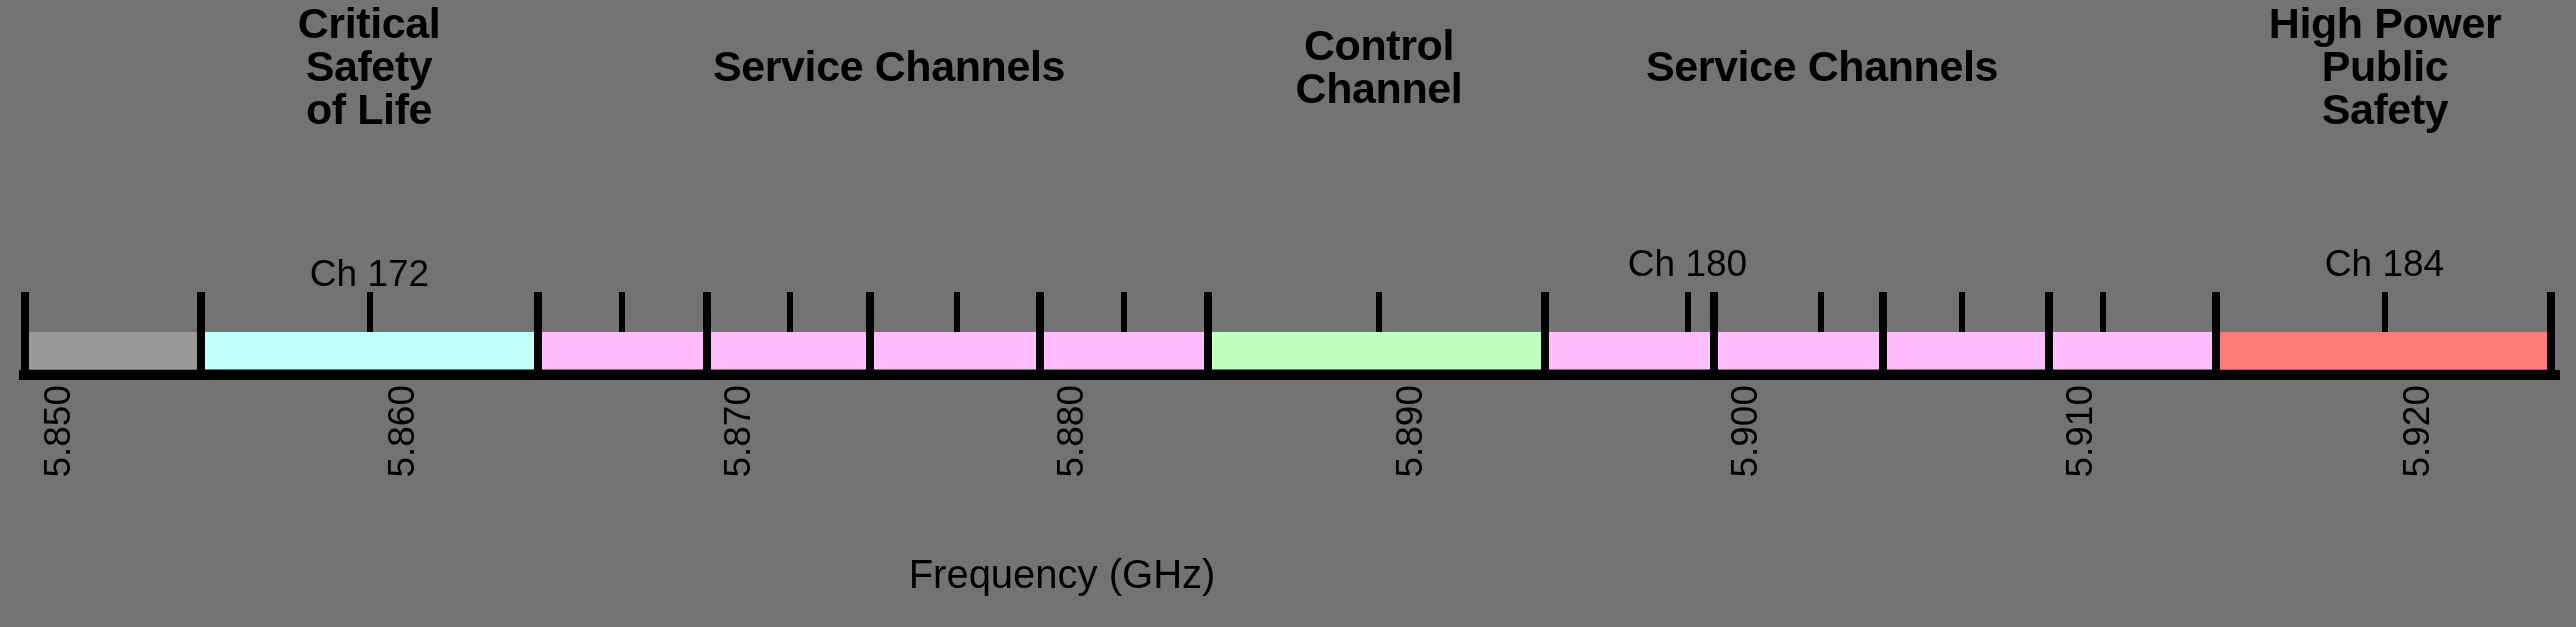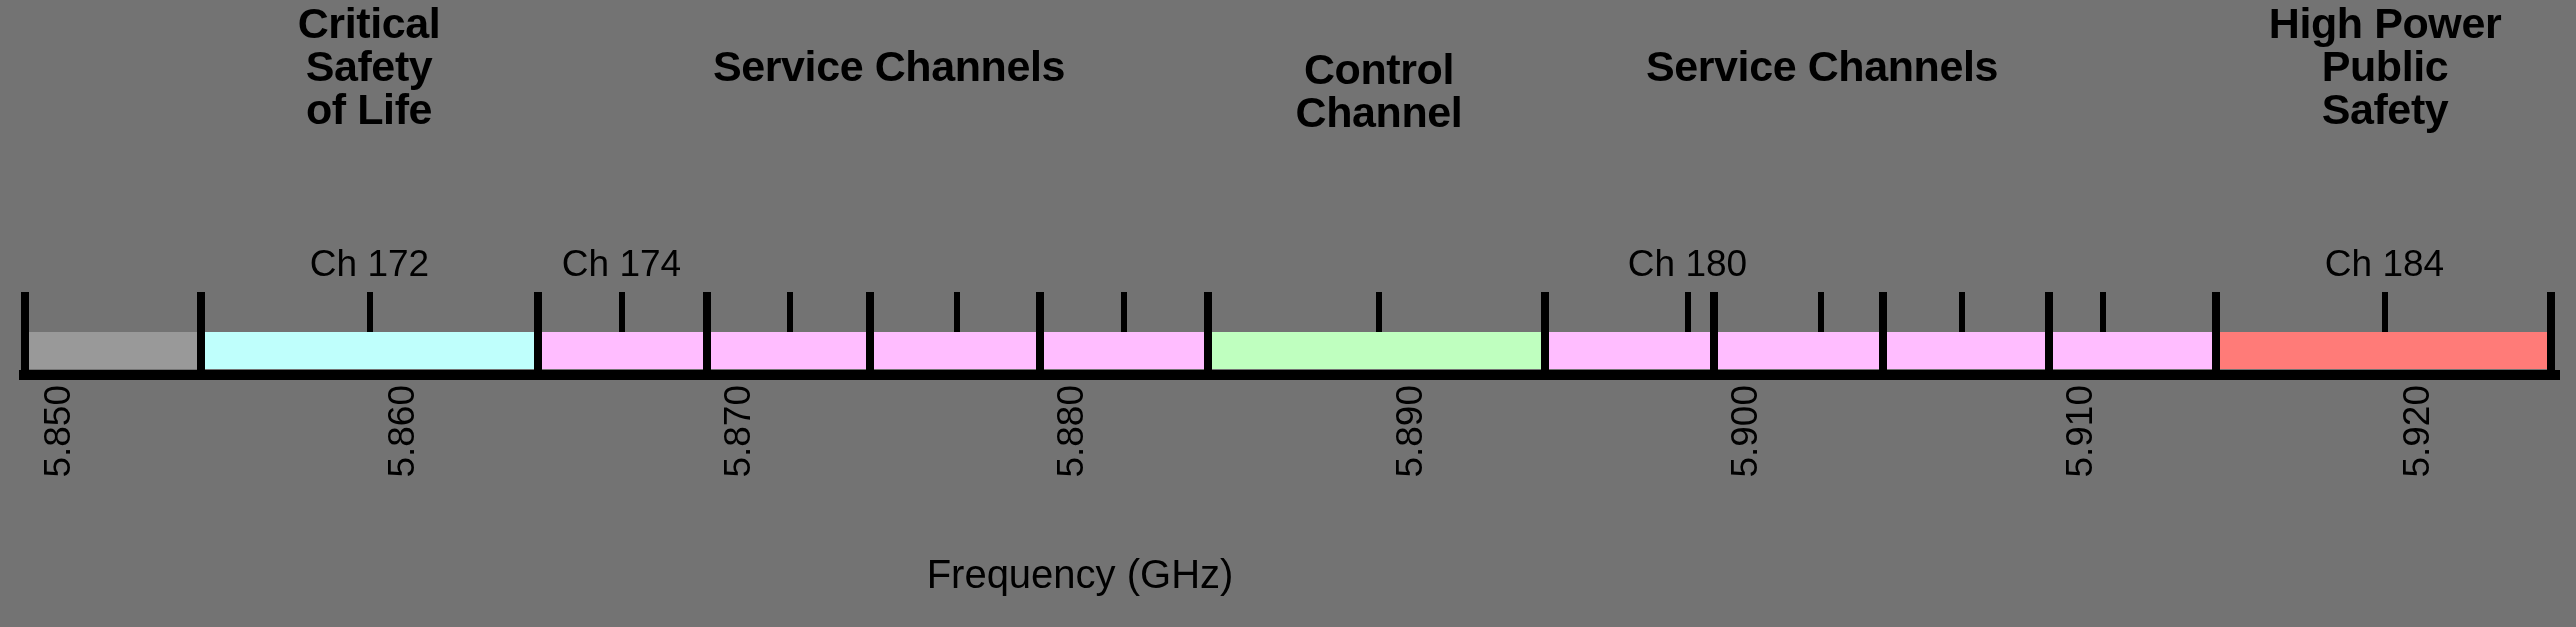--- a/index.html
+++ b/index.html
@@ -100,45 +100,43 @@
   
   #axis-title {
     position: absolute;
     left: 0;
     top: 554px;
     width: 2124px;
     text-align: center;
     font-size: 40px;
     line-height: 40px;
     color: #000;
-    padding-left: 18px;
   }
 </style>
 </head>
 <body>
 
 <div id="stage">
 
   <div class="band-label" style="left:230px; top:1.7px; width:278px;">Critical
 Safety
 of Life</div>
 
   <div class="band-label" style="left:628px; top:45px; width:522px;">Service Channels</div>
 
-  <div class="band-label" style="left:1205px; top:23.5px; width:348px;margin-top:24px;">Control
+  <div class="band-label" style="left:1205px; top:23.5px; width:348px;">Control
 Channel</div>
 
   <div class="band-label" style="left:1561px; top:45px; width:522px;">Service Channels</div>
 
   <div class="band-label" style="left:2185px; top:1.7px; width:400px;">High Power
 Public
 Safety</div>
 
-  <div class="ch-label" style="left:265px; top:245px; width:209px;">Ch 172</div>
-  <div class="ch-label" style="left:517px; top:245px; width:209px;">Ch 174</div>
+  <div class="ch-label" style="left:265px; top:255px; width:209px;">Ch 172</div>
   <div class="ch-label" style="left:1583px; top:245px; width:209px;">Ch 180</div>
   <div class="ch-label" style="left:2280px; top:245px; width:209px;">Ch 184</div>
 
   <div id="bar">
     <div class="seg" style="left:0px; width:171px; background:#999999;"></div>
     <div class="seg" style="left:171px; width:340px; background:#BFFFFC;"></div>
     <div class="seg" style="left:511px; width:667px; background:#FFBDFF;"></div>
     <div class="seg" style="left:1178px; width:337px; background:#BFFFBF;"></div>
     <div class="seg" style="left:1516px; width:671px; background:#FFBDFF;"></div>
     <div class="seg" style="left:2187px; width:335px; background:#FF7B78;"></div>

